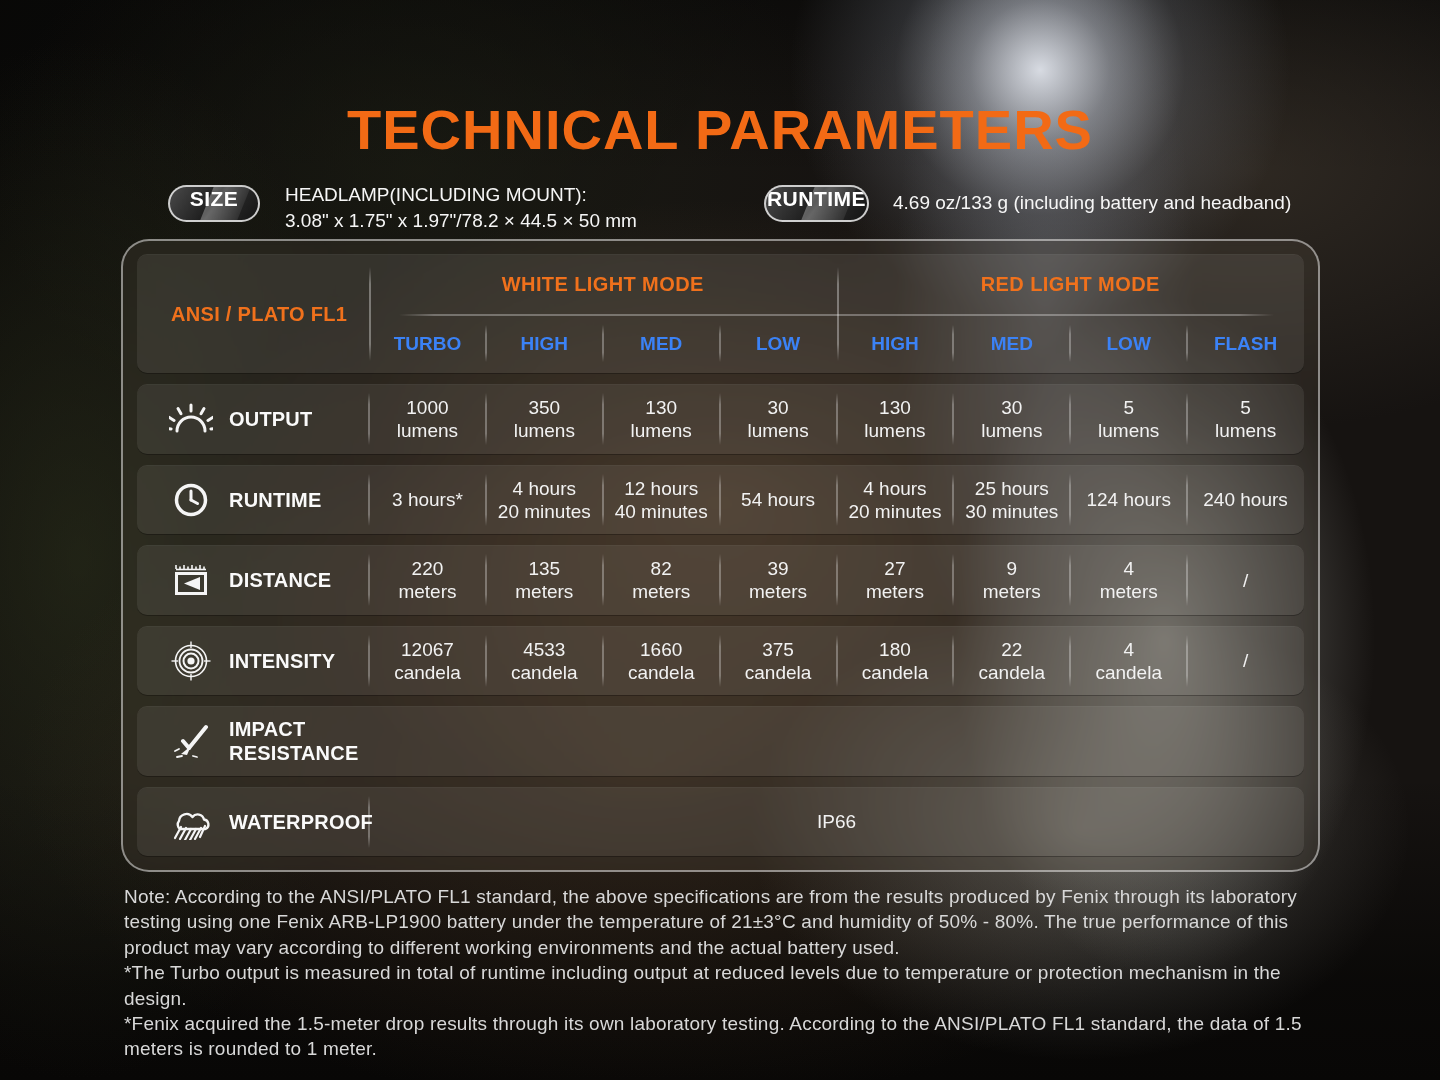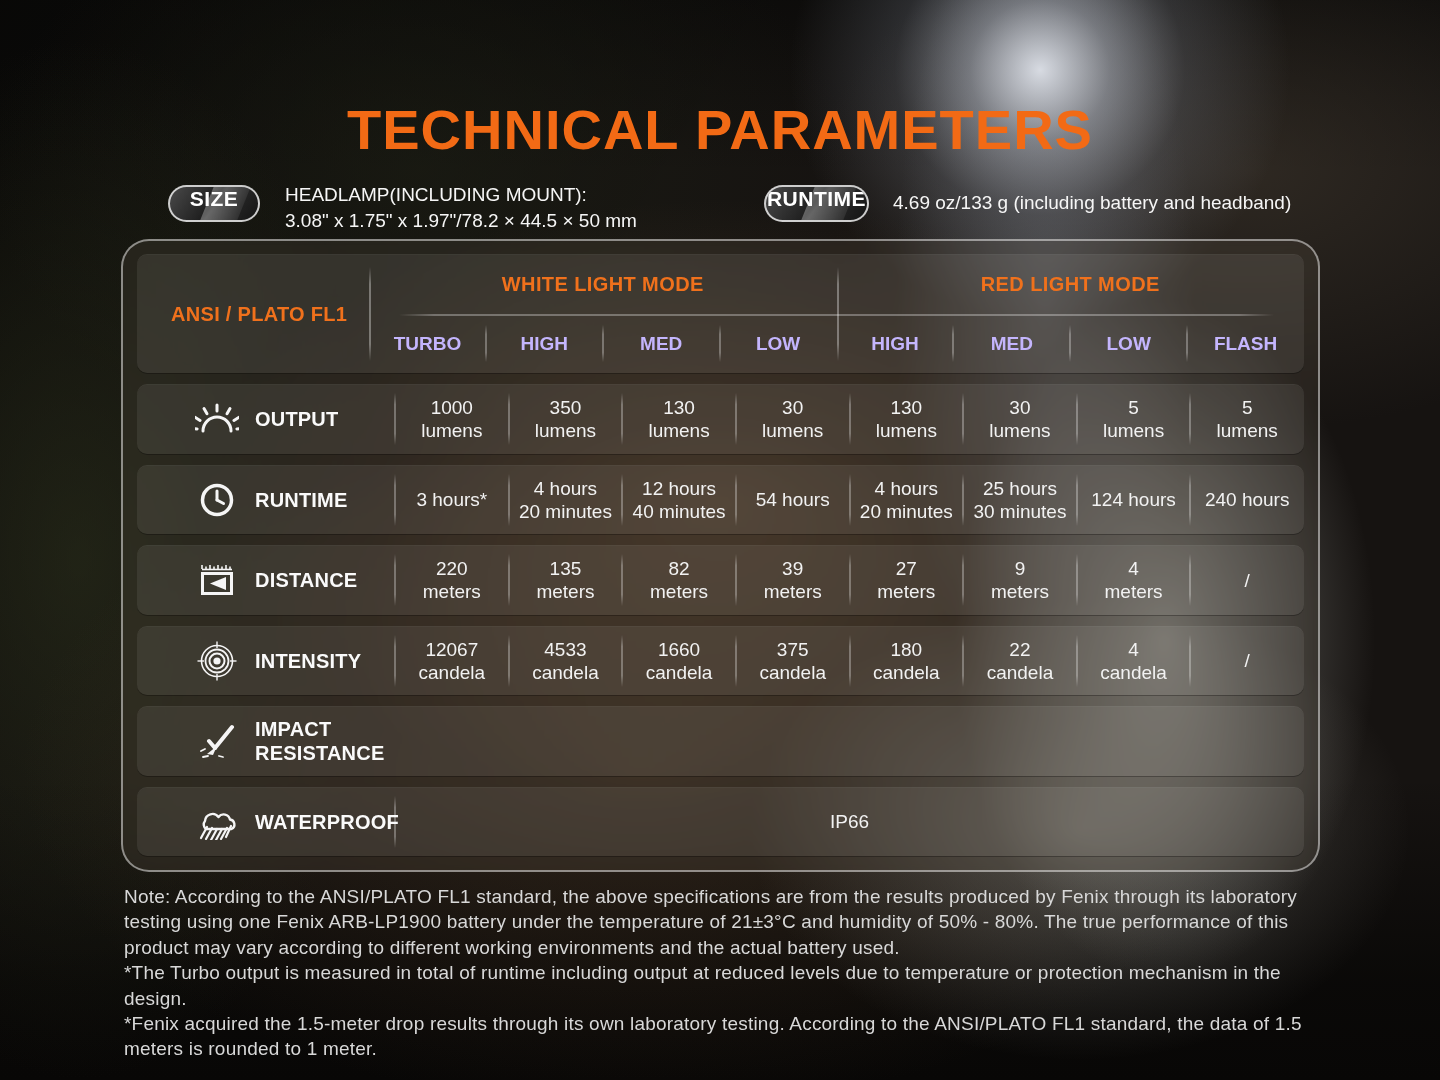--- a/index.html
+++ b/index.html
@@ -58,27 +58,27 @@
   .hdr-right { position:relative; display:flex; flex-direction:column; }
   .hdr-right::before, .hdr-right::after { content:""; position:absolute; width:2px; top:10%; height:80%;
     background:linear-gradient(180deg, rgba(255,255,255,0) 0%, rgba(255,255,255,0.34) 18%, rgba(255,255,255,0.34) 82%, rgba(255,255,255,0) 100%); }
   .hdr-right::before { left:0; }
   .hdr-right::after  { left:50%; }
   .modes { flex:1; display:grid; grid-template-columns:1fr 1fr; align-items:center; }
   .mode { text-align:center; color:#f0711c; font-size:20px; font-weight:bold; letter-spacing:0.4px; }
   .hline { position:absolute; top:50%; left:30px; right:30px; height:2px;
     background:linear-gradient(90deg, rgba(255,255,255,0) 0%, rgba(255,255,255,0.30) 4%, rgba(255,255,255,0.30) 96%, rgba(255,255,255,0) 100%); }
   .colnames { flex:1; display:grid; grid-template-columns:repeat(8,1fr); align-items:center; }
-  .colname { position:relative; text-align:center; color:#c4b5fd; font-size:19px; font-weight:bold; height:100%;
+  .colname { position:relative; text-align:center; color:#3b82f6; font-size:19px; font-weight:bold; height:100%;
     display:flex; align-items:center; justify-content:center; }
   .colname:not(:first-child)::before { content:""; position:absolute; left:-1px; top:18%; height:64%; width:2px;
     background:linear-gradient(180deg, rgba(255,255,255,0) 0%, rgba(255,255,255,0.30) 25%, rgba(255,255,255,0.30) 75%, rgba(255,255,255,0) 100%); }
   .colname:nth-child(5)::before { display:none; }
 
-  .trow.spec { flex:1; display:grid; grid-template-columns:232px repeat(8,1fr);padding-left:26px; }
+  .trow.spec { flex:1; display:grid; grid-template-columns:232px repeat(8,1fr); }
   .trow.spec.full { grid-template-columns:232px 1fr; }
   .rowlabel { display:flex; align-items:center; gap:16px; padding-left:32px; }
   .rowname { font-size:20px; font-weight:bold; color:#fafafa; letter-spacing:0.2px; line-height:24px; }
   .ricon { width:44px; flex:0 0 44px; display:flex; align-items:center; justify-content:center; }
   .cell { position:relative; display:flex; align-items:center; justify-content:center;
     text-align:center; font-size:19px; line-height:23px; color:#f2f2f2; white-space:pre-line; }
   .cell::before { content:""; position:absolute; left:-1px; top:12%; height:76%; width:2px;
     background:linear-gradient(180deg, rgba(255,255,255,0) 0%, rgba(255,255,255,0.30) 22%, rgba(255,255,255,0.30) 78%, rgba(255,255,255,0) 100%); }
 
   .notes { position:absolute; z-index:2; left:124px; top:884px; width:1198px;

